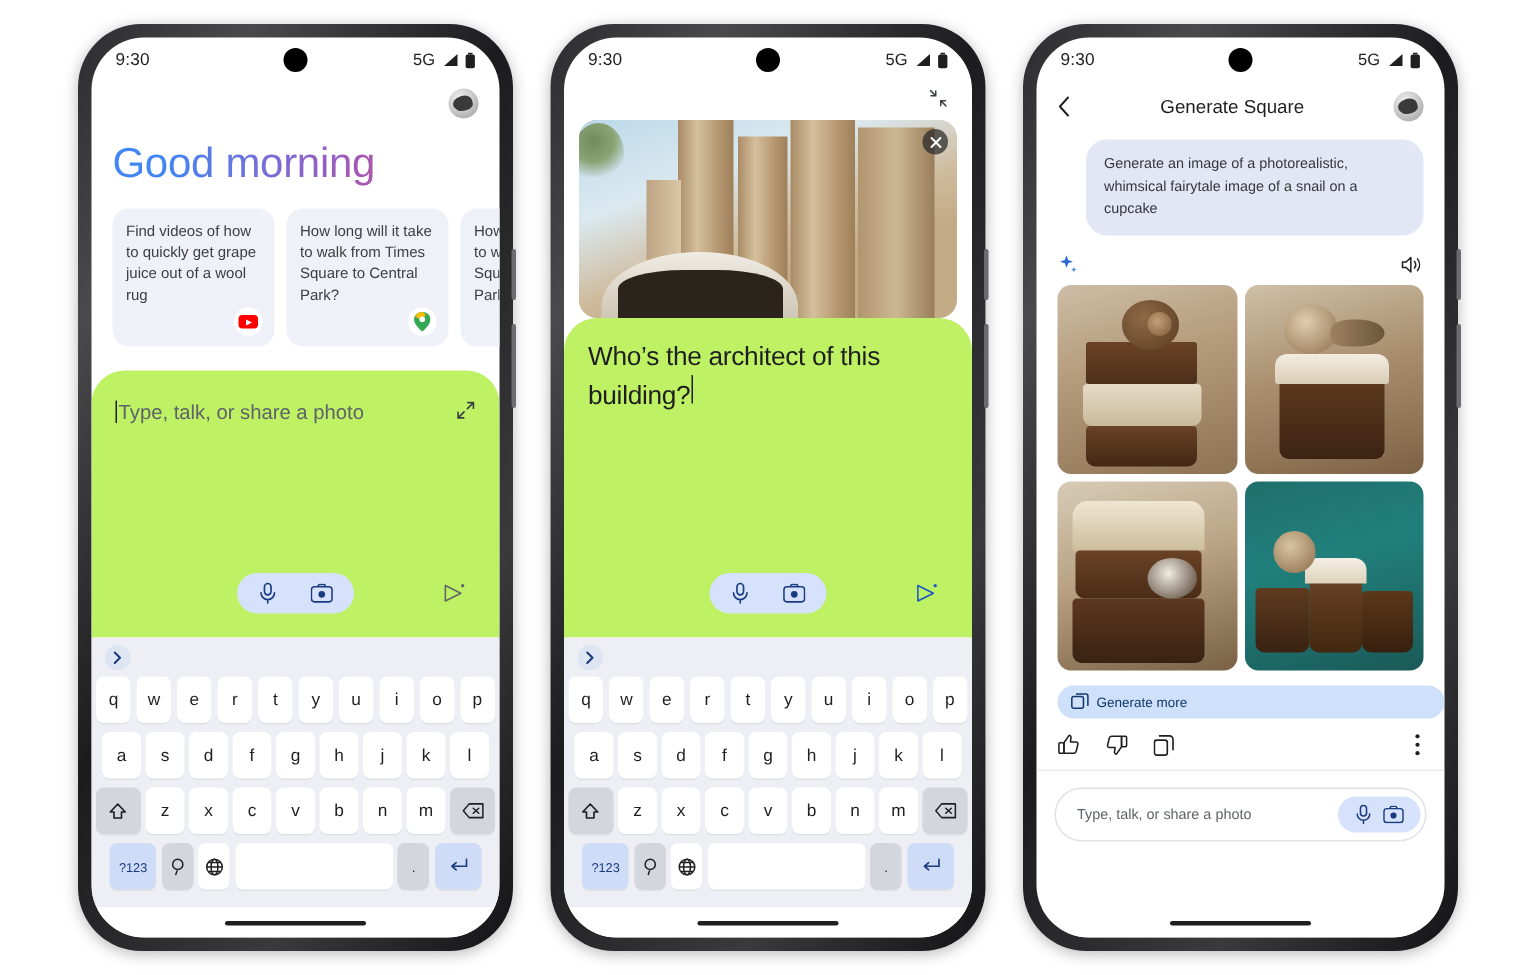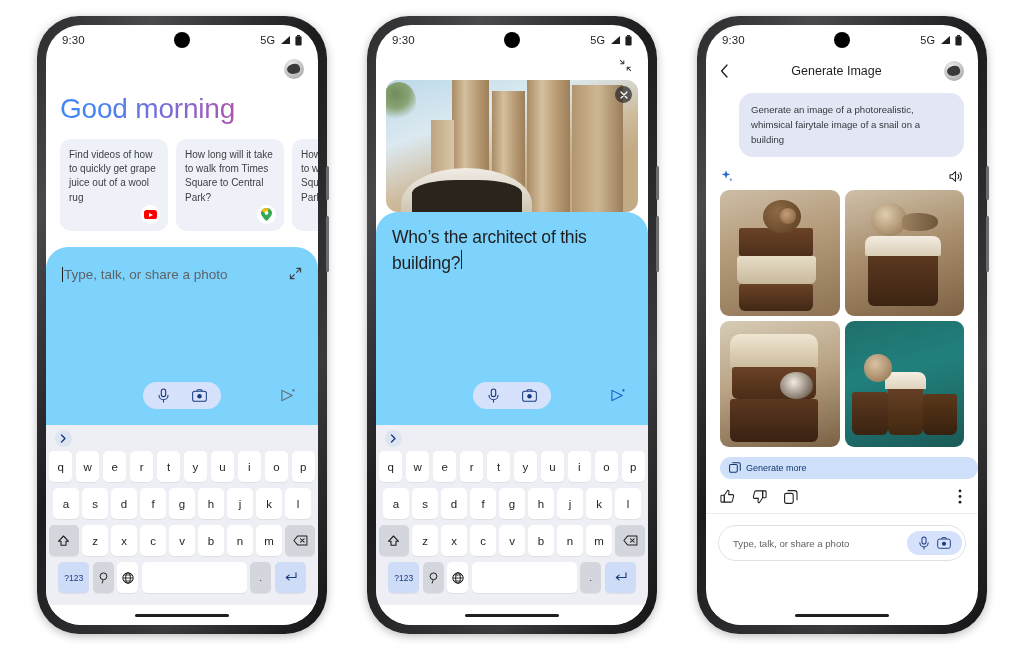--- a/index.html
+++ b/index.html
@@ -2,21 +2,21 @@
 <html><head>
 <meta charset="utf-8">
 <style>
   * { box-sizing: border-box; margin: 0; padding: 0; }
   html, body {
     width: 1024px; height: 650px;
     background: #ffffff;
     font-family: "Liberation Sans", sans-serif;
     overflow: hidden;
   }
-  .stage { position: relative; width: 1024px; height: 650px; display: flex; align-items: center; justify-content: center; gap: 40px; }
+  .stage { position: relative; width: 1024px; height: 650px; display: flex; align-items: center; justify-content: center; gap: 25px; }
 
   
   .phone { position: relative; width: 290px; height: 618px; border-radius: 42px;
     background: linear-gradient(120deg,#2c2c2e 0%, #4a4a4d 18%, #1c1c1e 45%, #3a3a3c 75%, #141416 100%);
     padding: 9px; box-shadow: 0 2px 10px rgba(0,0,0,.28); }
   .phone::after { content:""; position:absolute; right:-2px; top:150px; width:3px; height:34px; border-radius:2px; background:#6b6b70; }
   .phone::before { content:""; position:absolute; right:-2px; top:200px; width:3px; height:56px; border-radius:2px; background:#6b6b70; }
   .screen { position: relative; width: 100%; height: 100%; border-radius: 35px; background:#fff; overflow:hidden; display:flex; flex-direction:column; }
 
   
@@ -42,21 +42,21 @@
     -webkit-background-clip:text; background-clip:text; color:transparent; white-space:nowrap; }
   .cards { display:flex; gap:8px; padding:14px 0 0 14px; }
   .card { flex:0 0 108px; height:92px; background:#eff1f8; border-radius:11px; padding:9px 8px 8px 9px;
     position:relative; display:flex; flex-direction:column; }
   .card-text { font-size:10px; line-height:1.42; color:#3c4043; }
   .card-badge { position:absolute; right:8px; bottom:7px; width:19px; height:19px; border-radius:50%; background:#fff;
     display:flex; align-items:center; justify-content:center; }
   .yt { width:13px; height:9px; border-radius:2.6px; background:#FF0000; display:flex; align-items:center; justify-content:center; }
   .yt::after { content:""; border-left:4px solid #fff; border-top:2.6px solid transparent; border-bottom:2.6px solid transparent; margin-left:1px; }
 
-  .composer { margin-top:16px; background:#7dd3fc; border-radius:22px 22px 0 0; padding:20px 16px 0 16px; flex:1; display:flex; flex-direction:column; }
+  .composer { margin-top:16px; background:#bef264; border-radius:22px 22px 0 0; padding:20px 16px 0 16px; flex:1; display:flex; flex-direction:column; }
   .composer-row { display:flex; align-items:flex-start; justify-content:space-between; }
   .placeholder { font-size:13.5px; color:#5f6368; display:flex; align-items:center; }
   .caret { display:inline-block; width:1px; height:15px; background:#1f1f1f; margin-right:1px; }
   .typed { font-size:17.5px; line-height:1.36; color:#1f1f1f; letter-spacing:-.2px; }
   .mic-cam { display:flex; align-items:center; gap:4px; background:#d6e2fb; border-radius:18px; padding:6px 14px; }
   .actions-row { display:flex; align-items:center; justify-content:center; position:relative; margin-top:auto; padding-bottom:16px; }
   .send { position:absolute; right:6px; }
 
   
   .kb { background:#edeff4; padding:0 3px 6px 3px; flex:0 0 auto; }
@@ -478,25 +478,25 @@
             </span>
       </div>
     </div>
 
     <div class="s3-header">
       <span class="icon-btn">
         <svg width="9" height="14" viewBox="0 0 9 14">
               <path d="M7 1 1.6 7 7 13" stroke="#1f1f1f" stroke-width="1.3" fill="none" stroke-linecap="round" stroke-linejoin="round"></path>
             </svg>
       </span>
-      <span class="s3-title">Generate Image</span>
+      <span class="s3-title">Generate Square</span>
       <div class="avatar"></div>
     </div>
 
-    <div class="bubble">Generate an image of a photorealistic, whimsical fairytale image of a snail on a building</div>
+    <div class="bubble">Generate an image of a photorealistic, whimsical fairytale image of a snail on a cupcake</div>
 
     <div class="s3-meta">
       <span class="icon-btn">
         <svg width="15" height="15" viewBox="0 0 16 16">
               <path d="M6.4 1.2 7.6 4.6 11 5.8 7.6 7 6.4 10.4 5.2 7 1.8 5.8 5.2 4.6Z" fill="#2b6bd4"></path>
               <path d="M11.6 9.4l.55 1.5 1.5.55-1.5.55-.55 1.5-.55-1.5-1.5-.55 1.5-.55Z" fill="#5b8fe0"></path>
             </svg>
       </span>
       <span class="icon-btn">
         <svg width="15" height="13" viewBox="0 0 16 14">

